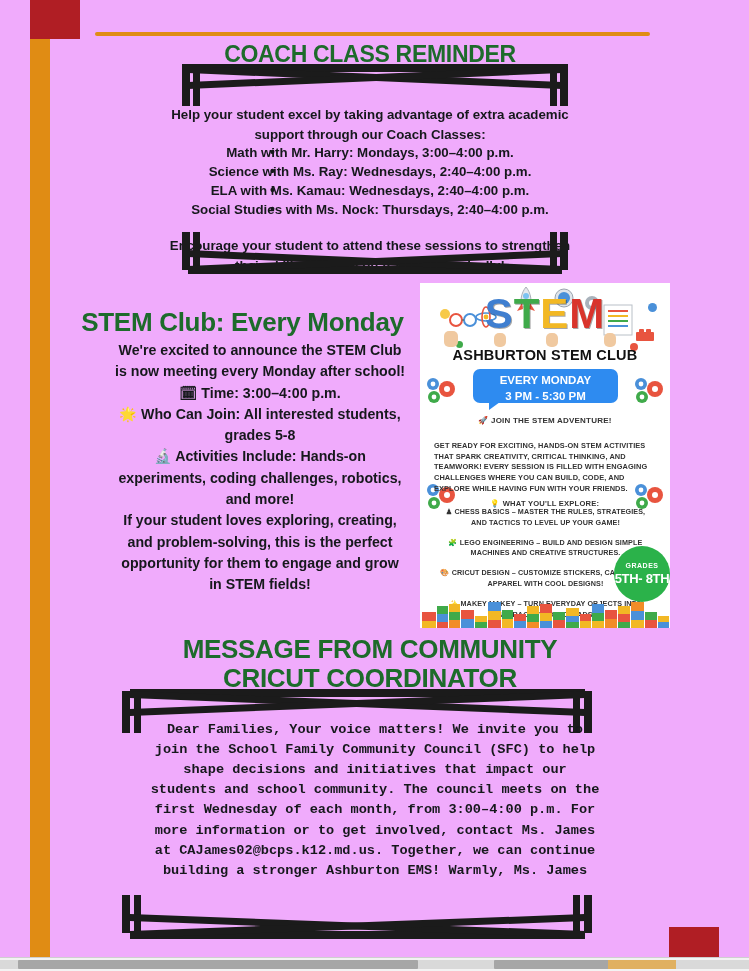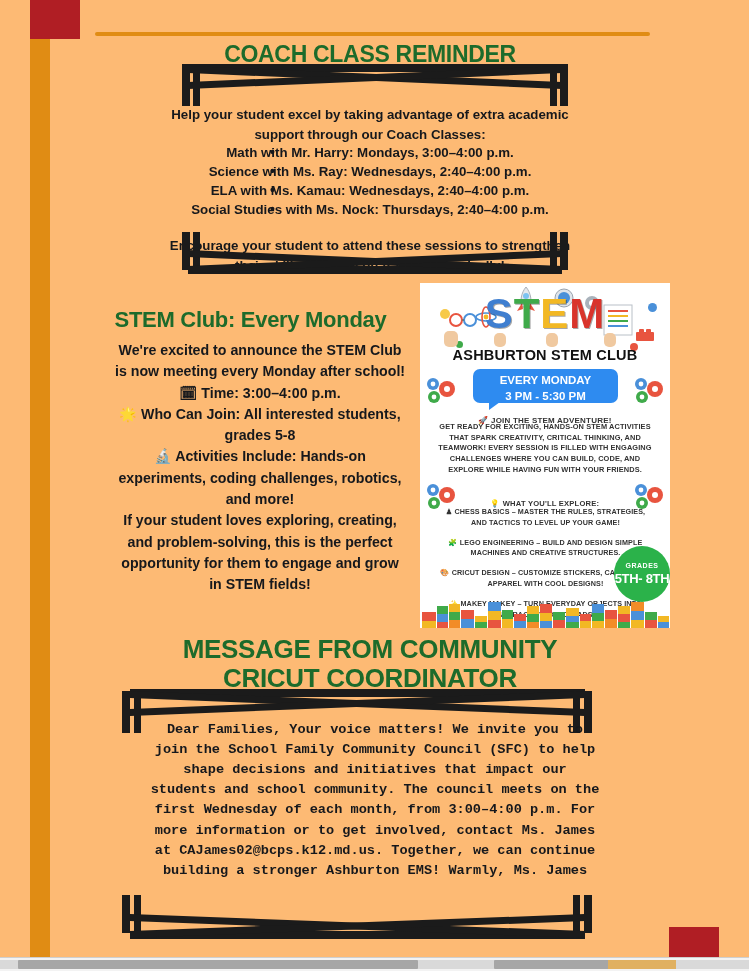--- a/index.html
+++ b/index.html
@@ -2,21 +2,21 @@
 <html><head>
 <meta charset="utf-8">
 <style>
   html,body{margin:0;padding:0;}
   body{
     width:749px;height:971px;overflow:hidden;
     background:#ffffff;
     font-family:"Liberation Sans", sans-serif;
     -webkit-font-smoothing:antialiased;
   }
-  .page{position:relative;width:749px;height:971px;background:#fdba74;overflow:hidden;}
+  .page{position:relative;width:749px;height:971px;background:#f0abfc;overflow:hidden;}
 
   
   .red-block-tl{position:absolute;left:30px;top:0;width:50px;height:39px;background:#b01e24;}
   .orange-bar{position:absolute;left:30px;top:39px;width:20px;height:924px;background:#e08c14;}
   .red-block-br{position:absolute;left:669px;top:927px;width:50px;height:36px;background:#b01e24;}
   .top-rule{position:absolute;left:95px;top:32px;width:555px;height:4px;background:#e08c14;border-radius:2px;}
 
   
   .scrollbar{position:absolute;left:0;bottom:0;width:749px;height:13px;background:#f3f3f3;border-top:1px solid #cfcfcf;}
   .sb-track{position:absolute;left:0;top:2px;width:749px;height:9px;background:#d9d9d9;}
@@ -28,21 +28,21 @@
   
   .content{position:absolute;left:60px;top:0;width:620px;height:963px;}
 
   
   h1.section-title{
     margin:0;color:#1d6b2b;font-weight:bold;text-align:center;
     letter-spacing:-0.3px;line-height:1.12;
   }
   .t-coach{position:absolute;left:0;top:42px;width:620px;font-size:23px;}
   .t-message{position:absolute;left:0;top:635px;width:620px;font-size:26px;}
-  .t-stem{position:absolute;left:8px;top:308px;width:365px;font-size:22px;text-align:center;}
+  .t-stem{position:absolute;left:0;top:308px;width:365px;font-size:26px;text-align:center;}
 
   
   .framebox{position:absolute;}
   .frame-svg{position:absolute;left:0;top:0;overflow:visible;}
 
   
   .body-text{
     position:absolute;text-align:center;color:#16181c;
     font-weight:bold;font-size:13.3px;line-height:1.5;
   }
@@ -70,21 +70,21 @@
   .sw-m{color:#d9342b;}
   .flyer-title{position:absolute;left:0;top:64px;width:250px;text-align:center;
       font-size:14.5px;font-weight:bold;color:#111;letter-spacing:.2px;}
   .flyer-pill{position:absolute;left:53px;top:86px;width:145px;height:34px;background:#2e8bf0;
       border-radius:7px;color:#fff;text-align:center;font-weight:bold;font-size:11.5px;
       line-height:1.35;padding-top:4px;box-sizing:border-box;}
   .flyer-pill:after{content:"";position:absolute;left:16px;bottom:-7px;width:0;height:0;
       border-left:11px solid #2e8bf0;border-bottom:8px solid transparent;}
   .flyer-join{position:absolute;left:0;top:133px;width:250px;text-align:center;
       font-size:8px;font-weight:bold;color:#333;letter-spacing:.2px;}
-  .flyer-para{position:absolute;left:14px;top:139px;width:222px;text-align:center;
+  .flyer-para{position:absolute;left:14px;top:158px;width:222px;text-align:left;
       font-size:7.4px;font-weight:bold;color:#333;line-height:1.45;letter-spacing:.1px;}
   .flyer-explore{position:absolute;left:0;top:216px;width:250px;text-align:center;
       font-size:7.6px;font-weight:bold;color:#333;letter-spacing:.2px;}
   .flyer-list{position:absolute;left:18px;top:215px;width:215px;text-align:center;
       font-size:7.2px;font-weight:bold;color:#333;line-height:1.5;letter-spacing:.1px;}
   .flyer-list div{margin-bottom:1px;margin-top:9px;}
   .grades-badge{position:absolute;left:614px;top:546px;width:56px;height:56px;border-radius:50%;
       background:#2bb24a;color:#fff;text-align:center;}
   .grades-badge .g1{font-size:7px;font-weight:bold;letter-spacing:.5px;padding-top:16px;}
   .grades-badge .g2{font-size:13px;font-weight:bold;letter-spacing:-.3px;margin-top:2px;}

